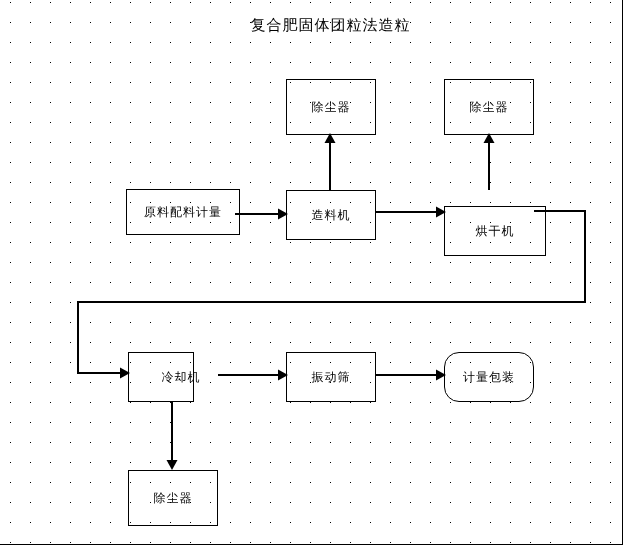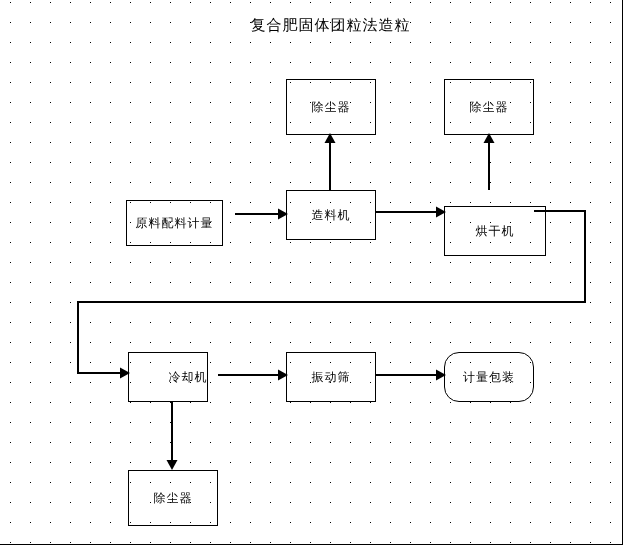--- a/index.html
+++ b/index.html
@@ -146,33 +146,33 @@
   </svg>
 
   <div class="node" style="left:286px; top:79px; width:90px; height:56px;">
     <span class="node-label">除尘器</span>
   </div>
 
   <div class="node" style="left:444px; top:79px; width:90px; height:56px;">
     <span class="node-label">除尘器</span>
   </div>
 
-  <div class="node" style="left:126px; top:200px; width:97px; height:46px;">
+  <div class="node" style="left:126px; top:189px; width:114px; height:46px;">
     <span class="node-label">原料配料计量</span>
   </div>
 
   <div class="node" style="left:286px; top:190px; width:90px; height:50px;">
     <span class="node-label">造料机</span>
   </div>
 
   <div class="node" style="left:444px; top:206px; width:102px; height:50px;">
     <span class="node-label">烘干机</span>
   </div>
 
-  <div class="node" style="left:128px; top:352px; width:80px; height:50px;padding-left:40px;">
+  <div class="node" style="left:128px; top:352px; width:66px; height:50px;padding-left:40px;">
     <span class="node-label">冷却机</span>
   </div>
 
   <div class="node" style="left:286px; top:352px; width:90px; height:50px;">
     <span class="node-label">振动筛</span>
   </div>
 
   <div class="node" style="left:444px; top:352px; width:90px; height:50px;border-radius:15px;">
     <span class="node-label">计量包装</span>
   </div>

